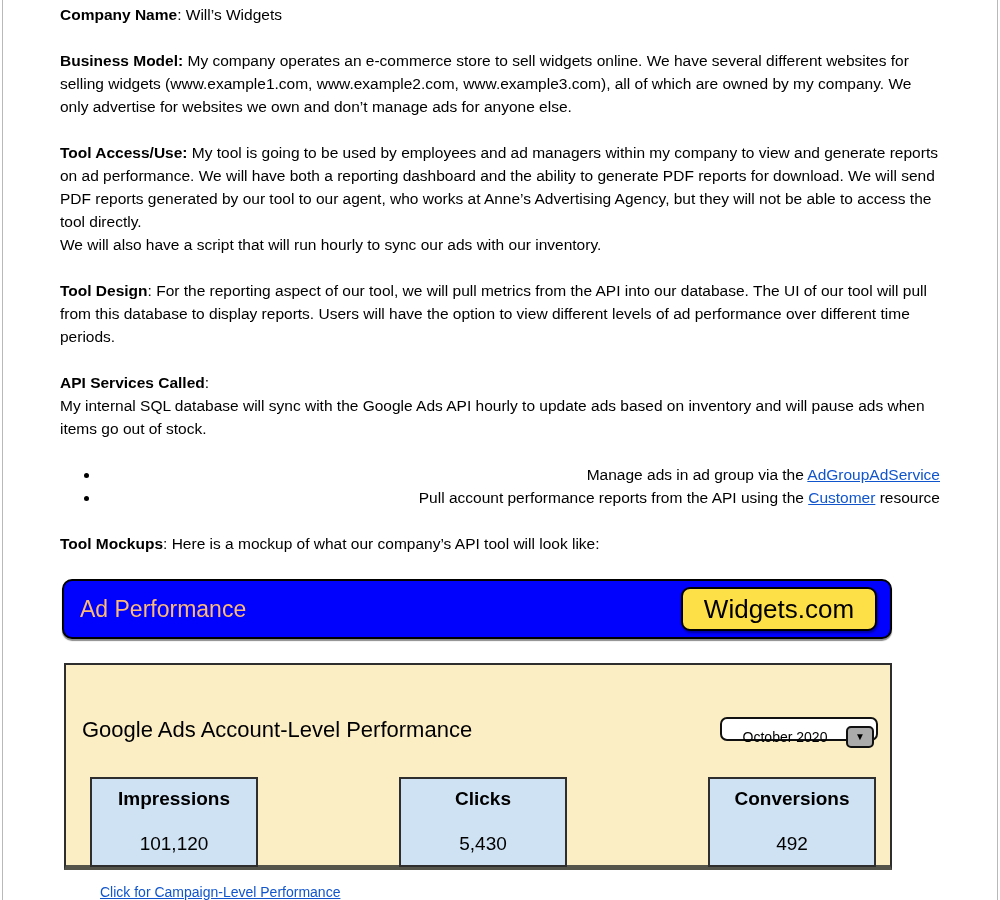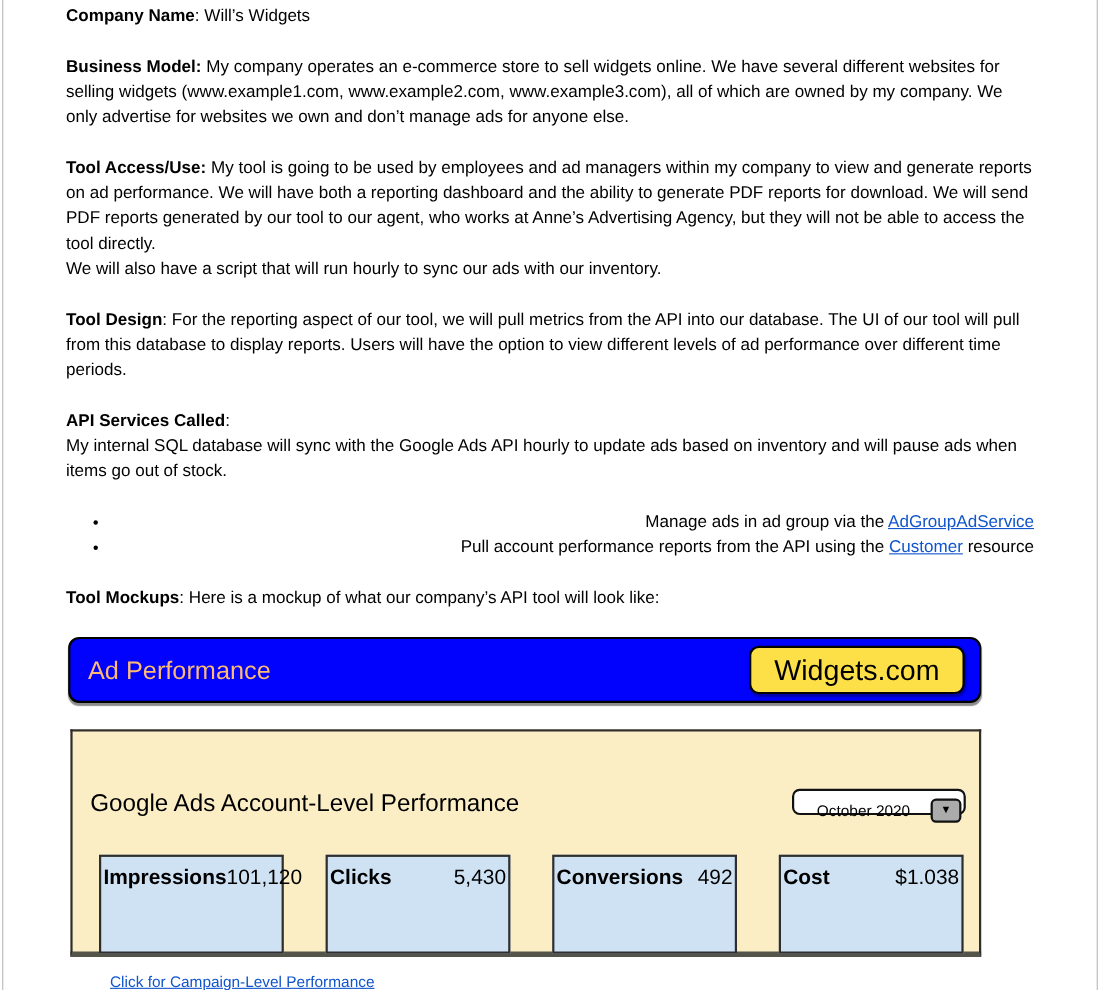--- a/index.html
+++ b/index.html
@@ -89,21 +89,21 @@
 
   .cards-row {
     display: flex; justify-content: space-between;
     margin: 36px 0 0 10px;
     padding-right: 2px;
   }
   .card {
     width: 168px; height: 90px;
     background: #CFE2F3;
     border: 2px solid #2e2e2e;
-    display: flex; flex-direction: row; justify-content: space-between;
+    display: flex; flex-direction: column; justify-content: space-between;
     padding: 10px 2px 12px;
     text-align: center;
   }
   .card-label { font-weight: bold; font-size: 19px; line-height: 1; }
   .card-value { font-size: 19px; line-height: 1; }
 
   .panel-link {
     display: inline-block;
     margin: 14px 0 0 20px;
     font-size: 14px;
@@ -159,22 +159,18 @@
         <div class="card-value">101,120</div>
       </div>
       <div class="card">
         <div class="card-label">Clicks</div>
         <div class="card-value">5,430</div>
       </div>
       <div class="card">
         <div class="card-label">Conversions</div>
         <div class="card-value">492</div>
       </div>
-      <div class="card">
-        <div class="card-label">Cost</div>
-        <div class="card-value">$1.038</div>
-      </div>
     </div>
 
     <a class="panel-link">Click for Campaign-Level Performance</a>
   </div>
 
 </div>
 
 </body></html>

